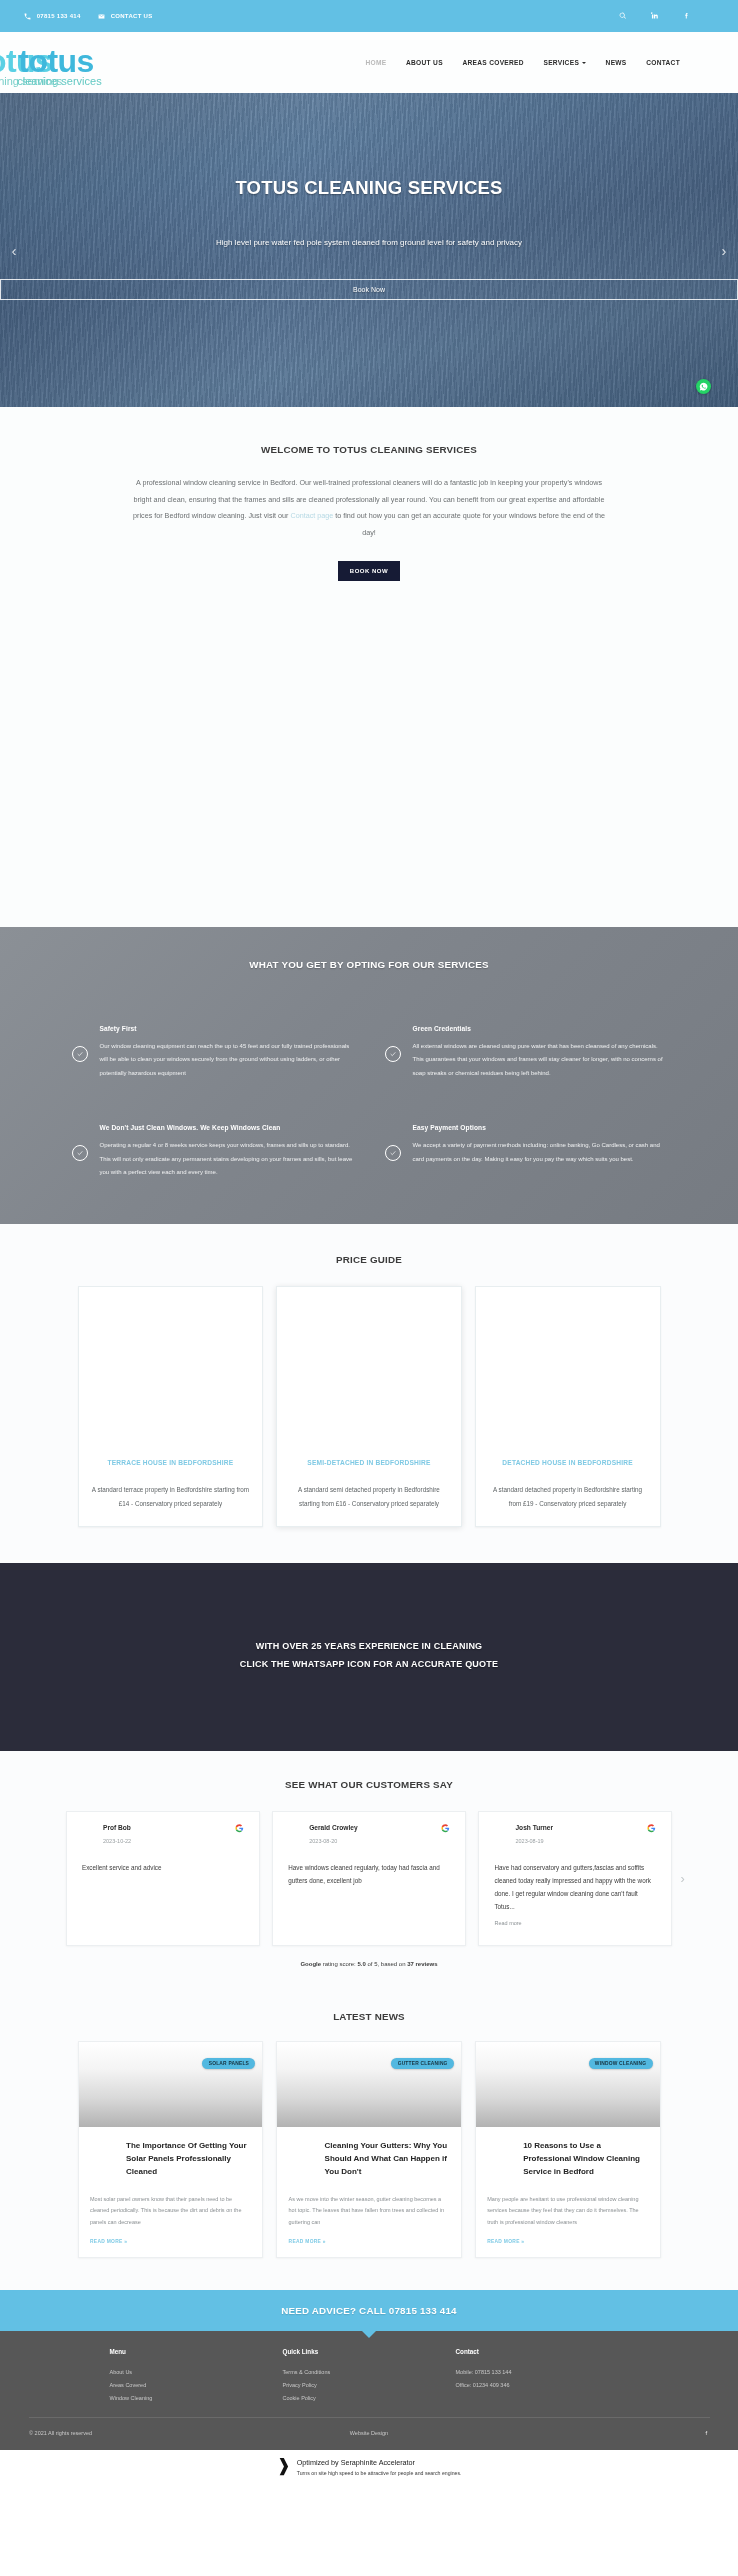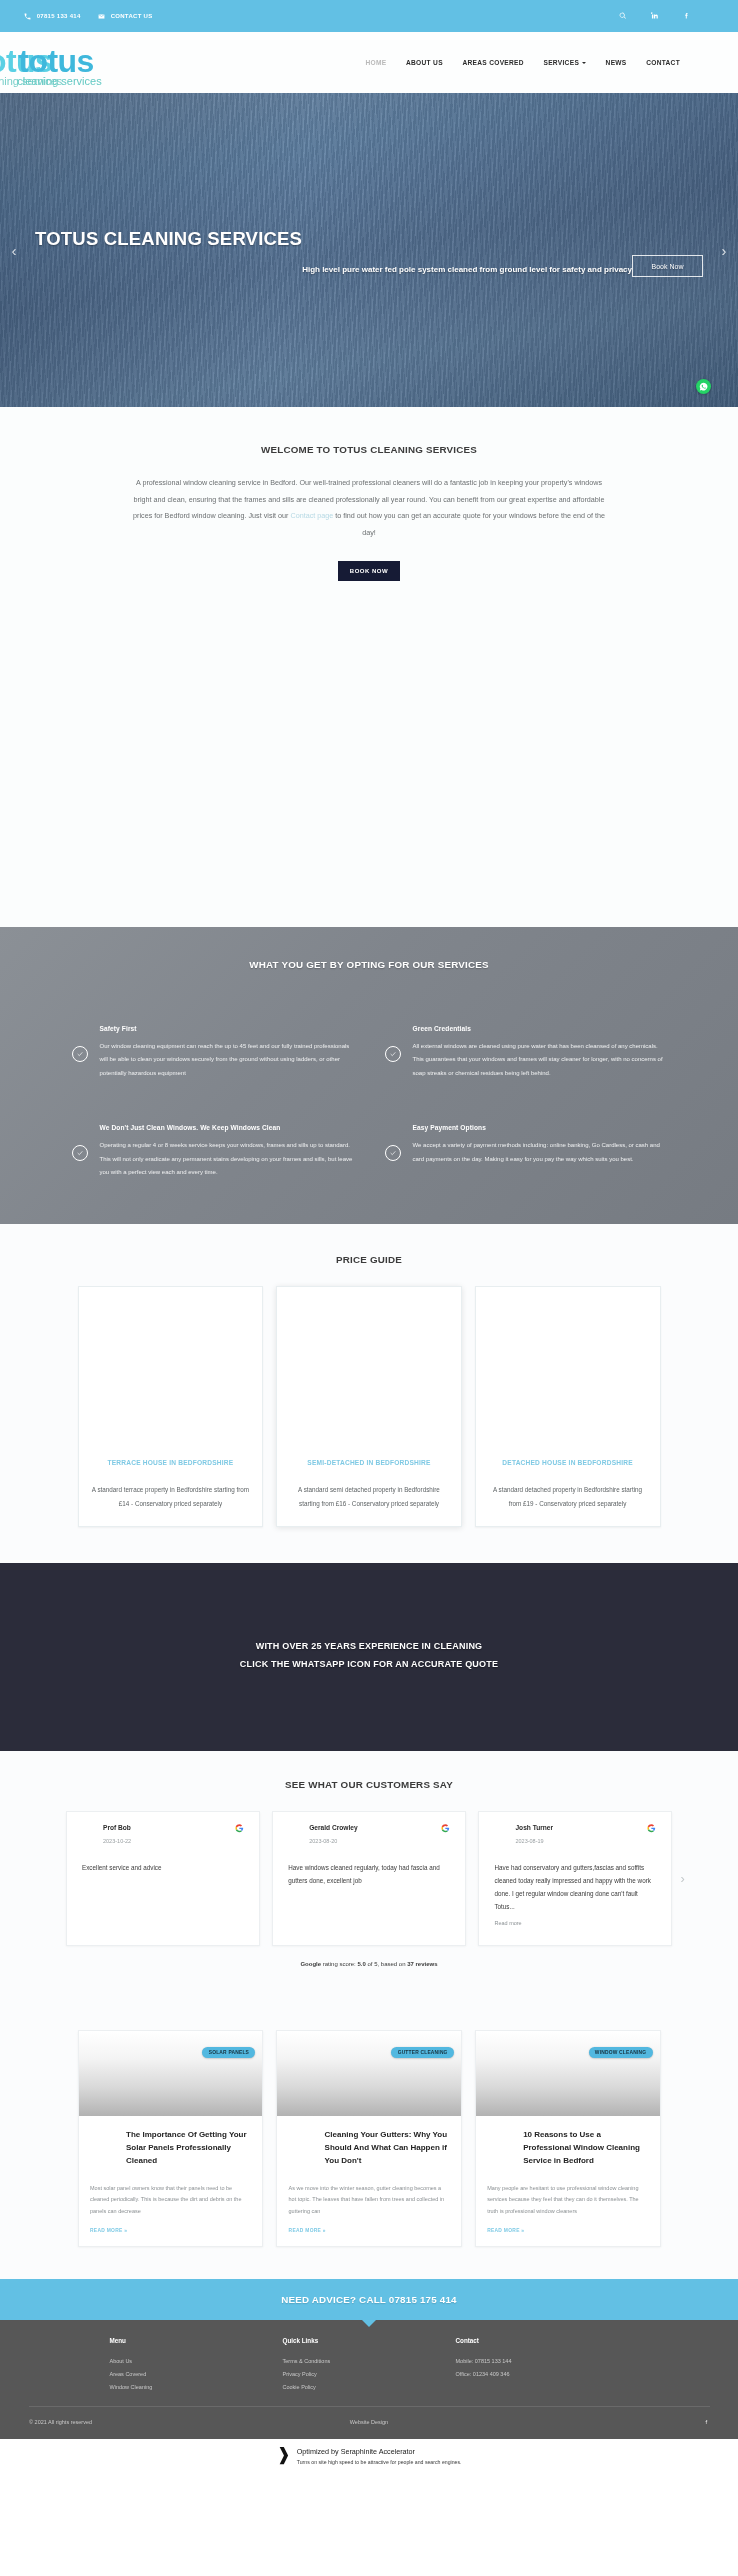--- a/index.html
+++ b/index.html
@@ -65,30 +65,30 @@
       repeating-linear-gradient(96deg, rgba(255,255,255,.05) 0 1.2px, rgba(0,0,0,.05) 1.2px 3.5px),
       repeating-linear-gradient(88deg, rgba(255,255,255,.07) 0 1.7px, rgba(0,0,0,.06) 1.7px 5.2px),
       linear-gradient(170deg,#6d88a6 0%,#5d7fa3 25%,#536f92 50%,#5f7e9e 75%,#4d6b8c 100%);
   }
   .hero:before{
     content:""; position:absolute; inset:0;
     background:linear-gradient(100deg, rgba(40,60,85,.35) 0%, rgba(90,120,150,.15) 40%, rgba(45,65,90,.35) 100%);
   }
   .hero-inner {
     position:relative; z-index:2; height:100%;
-    display:flex; flex-direction:row; align-items:center; justify-content:center;
+    display:flex; flex-direction:column; justify-content:center;
     color:#fff; text-align:center;border-radius:7px;
   }
   .hero-title {
     font-size:18.5px; font-weight:700; letter-spacing:0.2px;
     text-shadow:0 0.6px 1.7px rgba(0,0,0,.35);
     margin-top:-23px;
   }
   .hero-sub {
-    font-size:8px; font-weight:700; margin-top:39px;
+    font-size:8px; font-weight:400; margin-top:39px;
     text-shadow:0 0.6px 1.7px rgba(0,0,0,.35);
   }
   .hero-btn {
     margin-top:32px; border:1.2px solid rgba(255,255,255,.85);
     padding:6.3px 18.5px; font-size:7px; color:#fff; background:transparent;
     text-shadow:0 0.6px 1.2px rgba(0,0,0,.3);
   }
   .hero-arrow {
     position:absolute; top:50%; transform:translateY(-50%);
     z-index:3; color:rgba(255,255,255,.8); font-size:15px; font-weight:300;
@@ -484,20 +484,21 @@
 
     <div class="testi-next">›</div>
   </div>
 
   <div class="rating-line">
     <b>Google</b><span> rating score: </span><b>5.0</b><span> of 5, based on </span><b>37 reviews</b>
   </div>
 </section>
 
 <section class="sec news">
+  <h2 class="sec-title">LATEST NEWS</h2>
   <div class="news-grid">
 
     <article class="news-card">
       <div class="news-thumb">
         <span class="news-tag">SOLAR PANELS</span>
       </div>
       <div class="news-body">
         <h3>The Importance Of Getting Your Solar Panels Professionally Cleaned</h3>
         <p>Most solar panel owners know that their panels need to be cleaned periodically. This is because the dirt and debris on the panels can decrease</p>
         <a class="news-read">READ MORE »</a>
@@ -522,21 +523,21 @@
       <div class="news-body">
         <h3>10 Reasons to Use a Professional Window Cleaning Service in Bedford</h3>
         <p>Many people are hesitant to use professional window cleaning services because they feel that they can do it themselves. The truth is professional window cleaners</p>
         <a class="news-read">READ MORE »</a>
       </div>
     </article>
 
   </div>
 </section>
 
-<div class="footcta">NEED ADVICE? CALL 07815 175 414</div>
+<div class="footcta">NEED ADVICE? CALL 07815 133 414</div>
 
 <footer class="footer">
   <div class="footer-grid">
 
     <div class="footer-col">
       <h5>Menu</h5>
       <ul>
         <li>About Us</li>
         <li>Areas Covered</li>
         <li>Window Cleaning</li>

